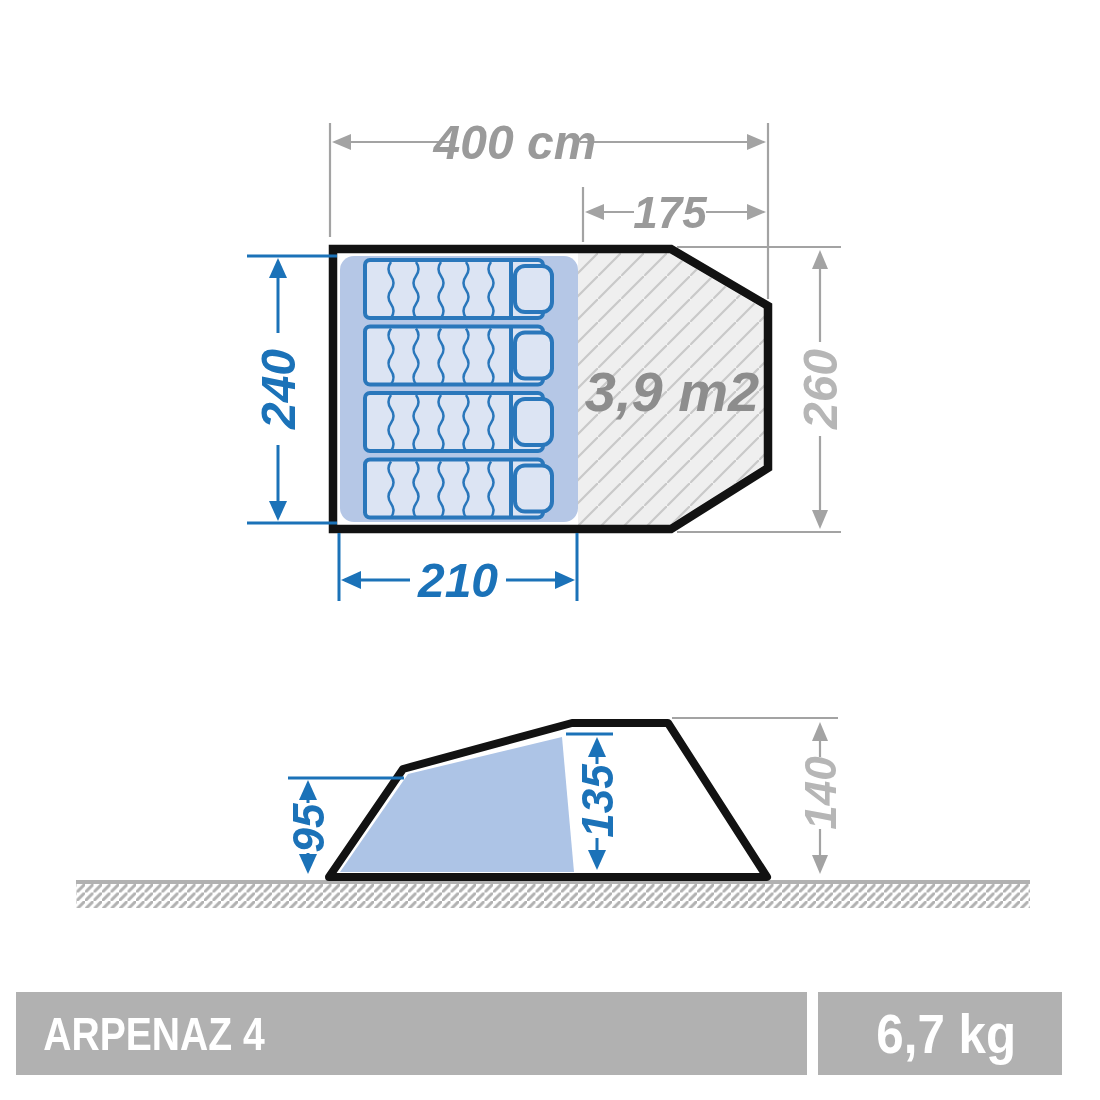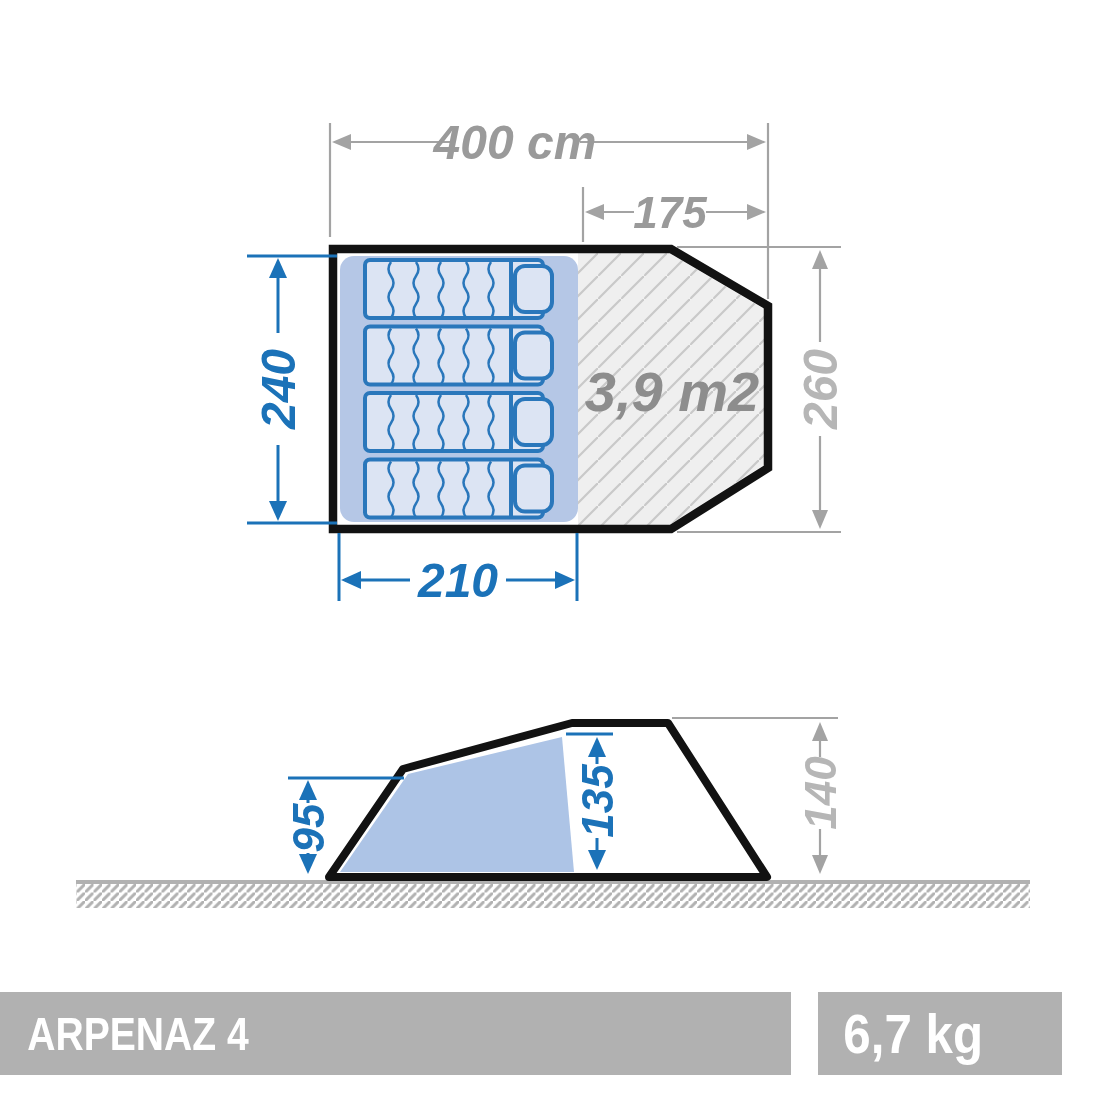--- a/index.html
+++ b/index.html
@@ -34,22 +34,22 @@
   .gline{stroke:#a3a3a3;stroke-width:2.2;fill:none;}
   .bline{stroke:#1b72b8;stroke-width:3;fill:none;}
   .garrow{fill:#a3a3a3;stroke:none;}
   .barrow{fill:#1b72b8;stroke:none;}
   .footer-bar{
     position:absolute;
     top:992px;height:83px;
     background:#b1b1b1;
     display:flex;align-items:center;
   }
-  #model-bar{left:0;width:791px;}
-  #weight-bar{left:818px;width:244px;}
+  #model-bar{left:16px;width:791px;}
+  #weight-bar{left:818px;width:244px;justify-content:flex-end;}
   #model-bar .bar-text{
     color:#ffffff;font-weight:bold;font-size:46px;
     padding-left:32px;
     display:inline-block;transform:scaleX(.85);transform-origin:left center;
     letter-spacing:0px;white-space:nowrap;
   }
   #weight-bar .bar-text{
     color:#ffffff;font-weight:bold;font-size:56px;
     padding-right:52px;
     display:inline-block;transform:scaleX(.88);transform-origin:right center;

